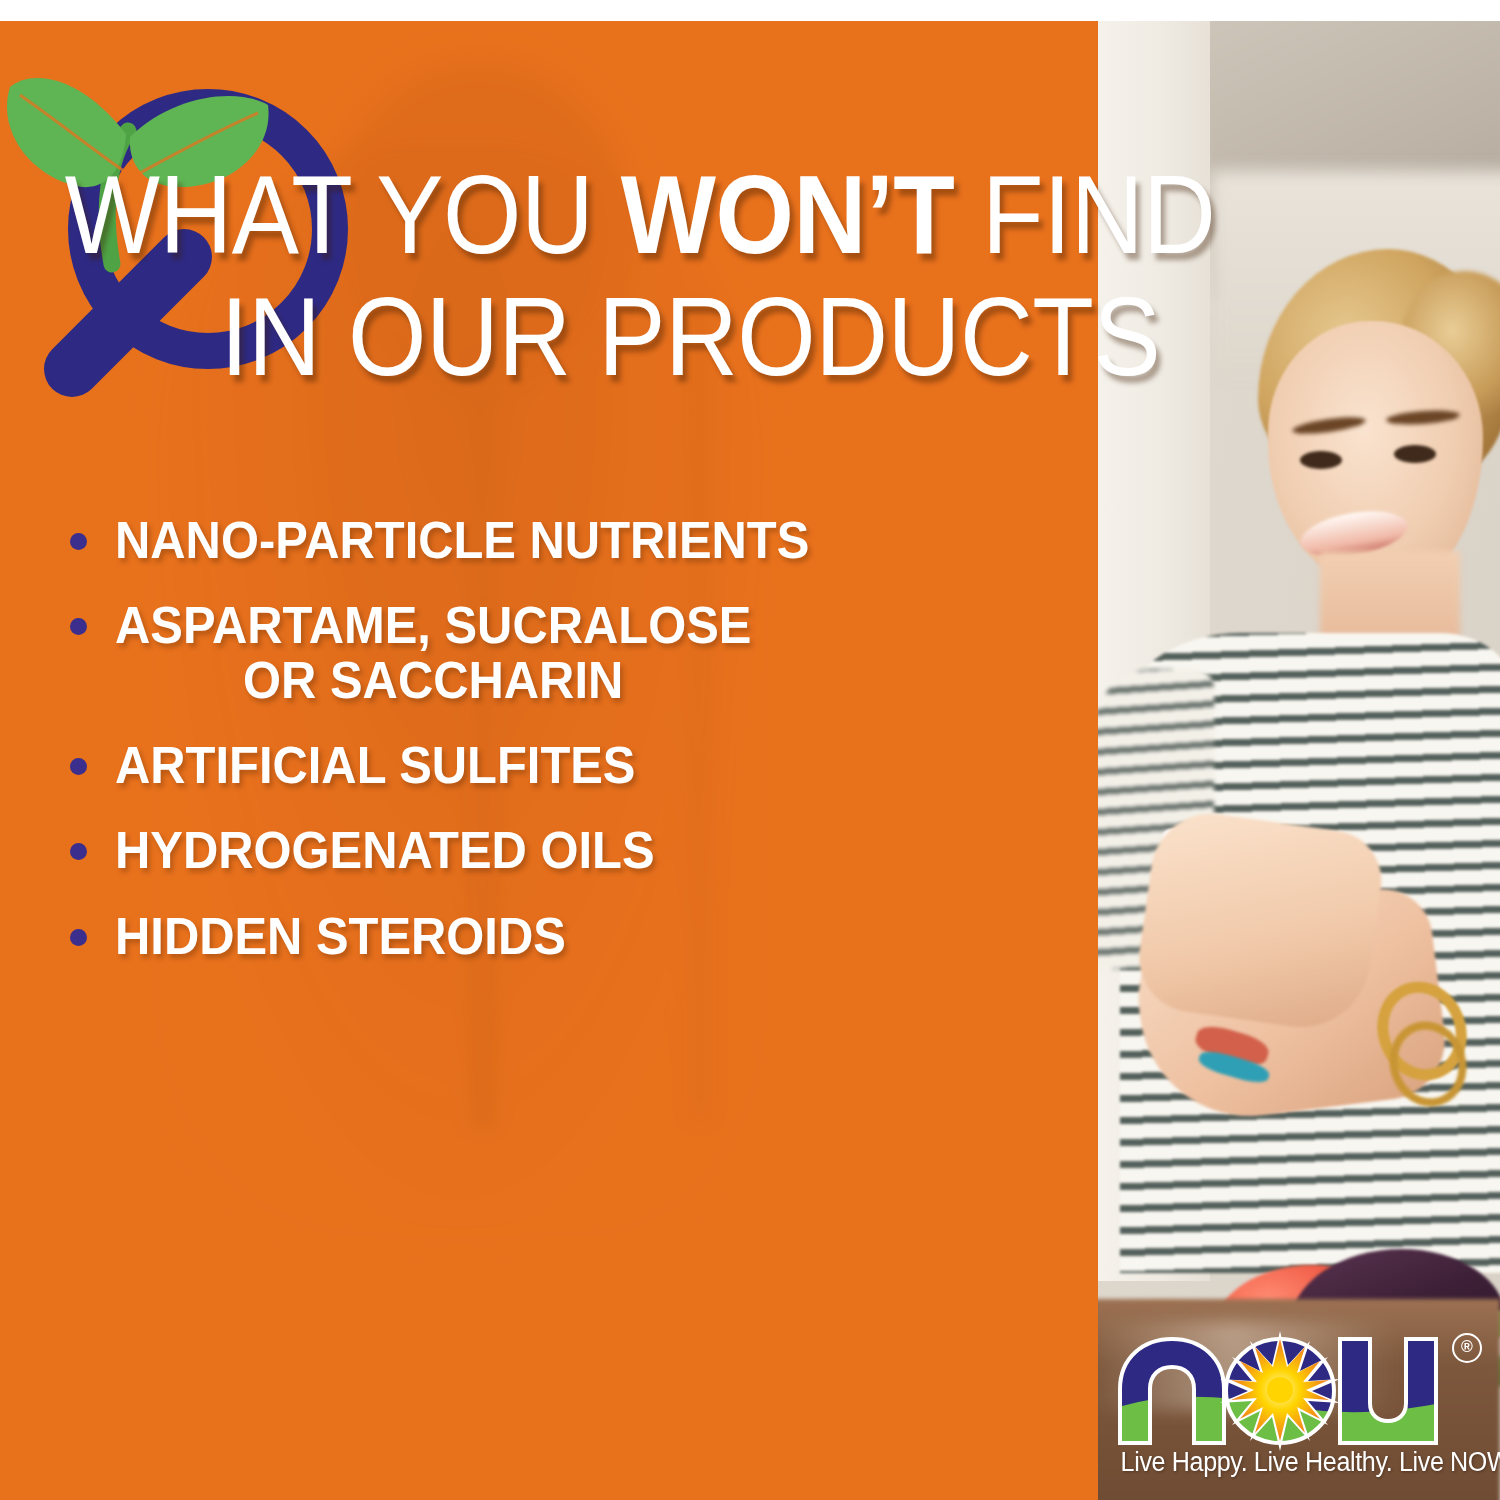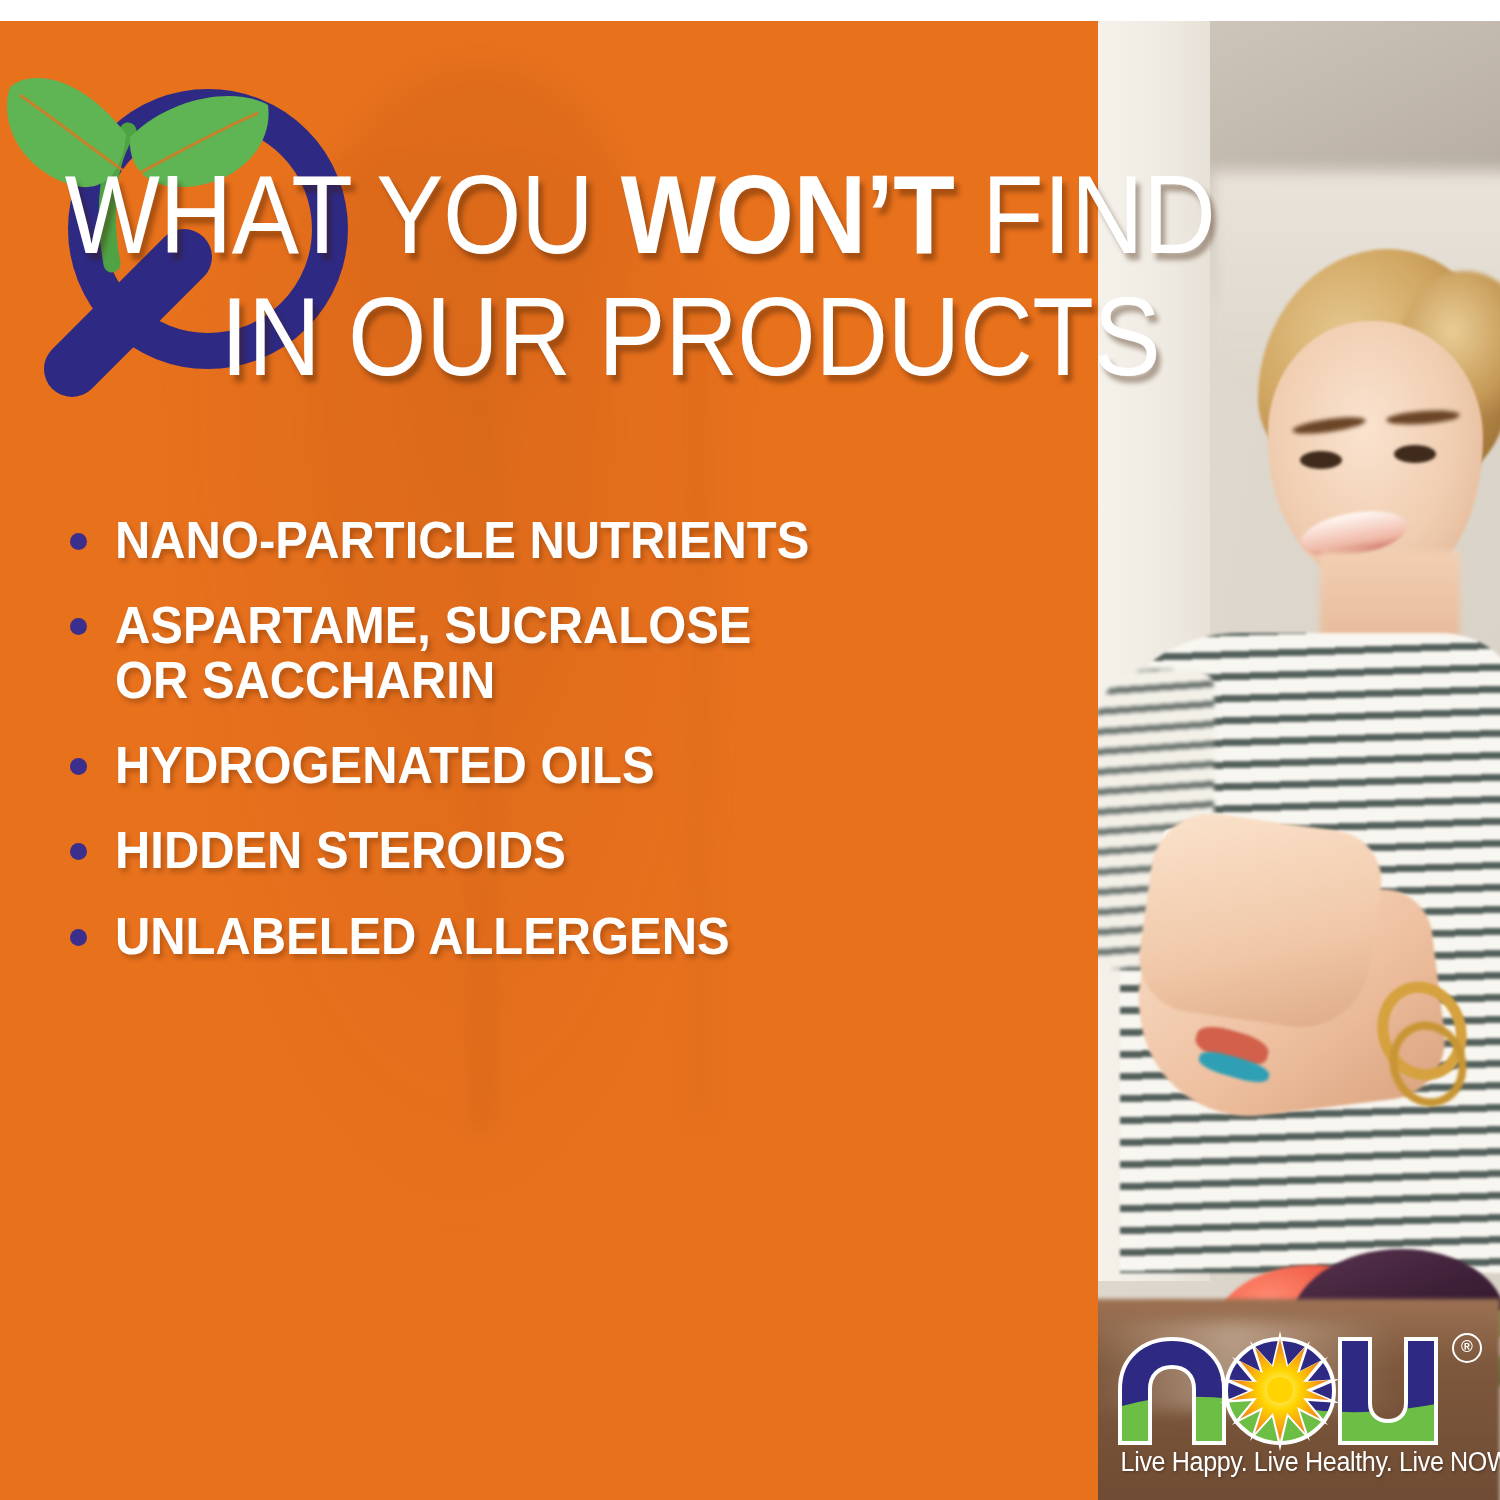--- a/index.html
+++ b/index.html
@@ -357,20 +357,21 @@
   .hl-line1 { padding-left: 72px; }
   .hl-line2 { padding-left: 245px; margin-top: 14px; }
   .hl-reg { font-weight: 400; }
   .hl-bold { font-weight: 700; }
 
   
   .bullets {
     position: absolute;
     left: 70px; top: 492px;
     width: 1020px;
+    text-align: center;
   }
   .bullet-item {
     display: flex;
     align-items: flex-start;
     margin-bottom: 30px;
   }
   .bullet-dot {
     flex: 0 none;
     width: 17px; height: 17px;
     border-radius: 50%;
@@ -500,29 +501,29 @@
       <span class="bullet-dot"></span>
       <span class="bullet-text">NANO-PARTICLE NUTRIENTS</span>
     </div>
     <div class="bullet-item">
       <span class="bullet-dot"></span>
       <span class="bullet-text">ASPARTAME, SUCRALOSE
 OR SACCHARIN</span>
     </div>
     <div class="bullet-item">
       <span class="bullet-dot"></span>
+      <span class="bullet-text">ARTIFICIAL SULFITES</span>
+    </div>
+    <div class="bullet-item">
+      <span class="bullet-dot"></span>
       <span class="bullet-text">HYDROGENATED OILS</span>
     </div>
     <div class="bullet-item">
       <span class="bullet-dot"></span>
       <span class="bullet-text">HIDDEN STEROIDS</span>
-    </div>
-    <div class="bullet-item">
-      <span class="bullet-dot"></span>
-      <span class="bullet-text">UNLABELED ALLERGENS</span>
     </div>
   </div>
 
   <svg class="now-logo" viewBox="0 0 340 120">
     <defs>
       <clipPath id="wordclip">
 
         <path d="M8 112 V58 C8 26 32 8 60 8 C88 8 112 26 112 58 V112 H82 V58
                  C82 44 73 36 60 36 C47 36 38 44 38 58 V112 Z"></path>
 

